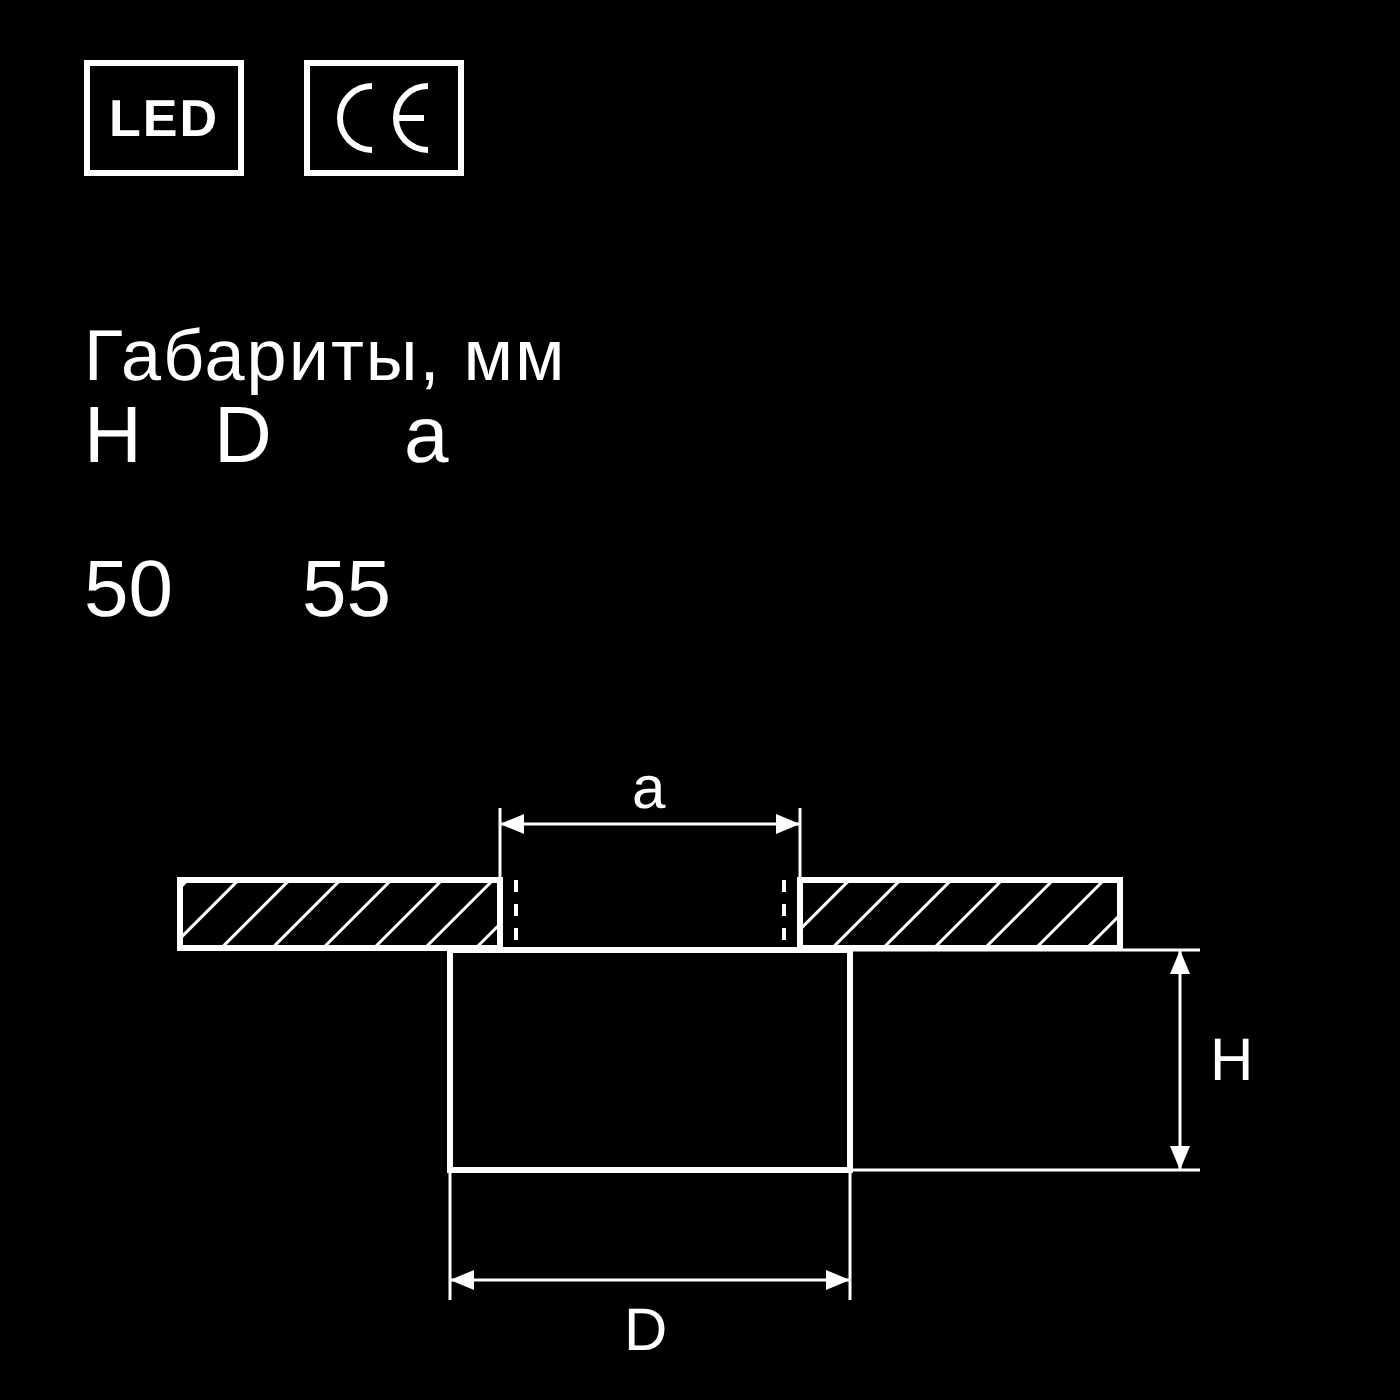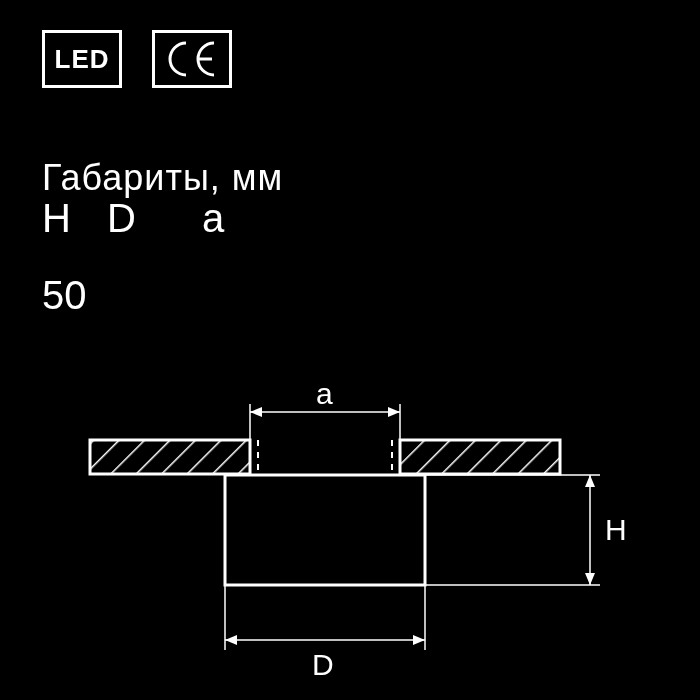--- a/index.html
+++ b/index.html
@@ -101,20 +101,21 @@
   <div class="title">Габариты, мм</div>
 
   <div class="table">
     <div class="hdr-row">
       <div class="cell-h">H</div>
       <div class="cell-d">D</div>
       <div class="cell-a">a</div>
     </div>
     <div class="val-row">
       <div class="cell-h">50</div>
+      <div class="cell-a">55</div>
     </div>
   </div>
 
   <div class="diagram">
     <svg width="700" height="320" viewBox="0 0 700 320">
 
       <defs>
         <pattern id="hatch" patternUnits="userSpaceOnUse" width="18" height="18" patternTransform="rotate(45)">
           <line x1="0" y1="0" x2="0" y2="18" stroke="#fff" stroke-width="3"></line>
         </pattern>

